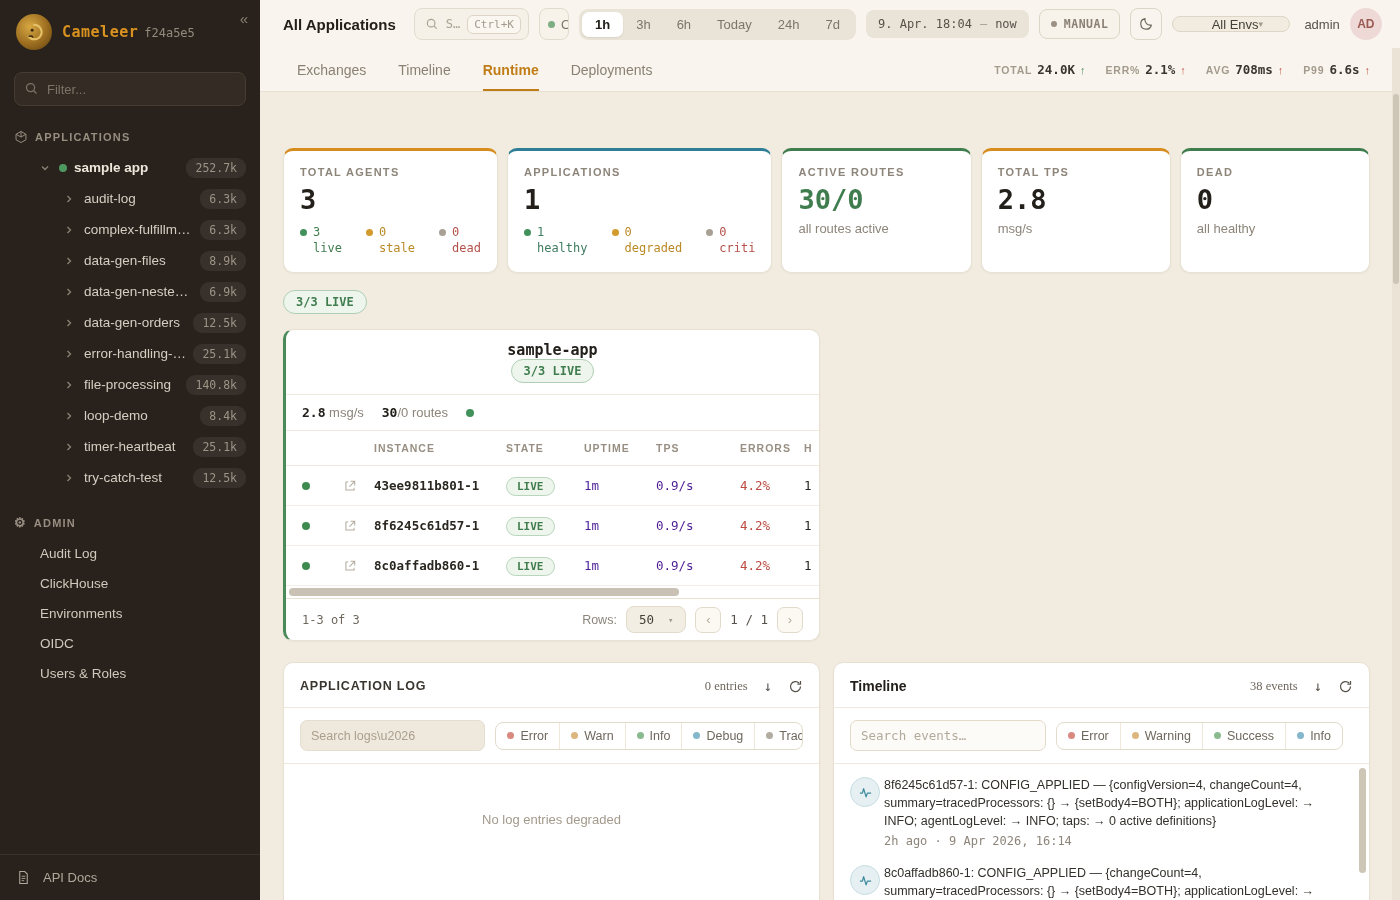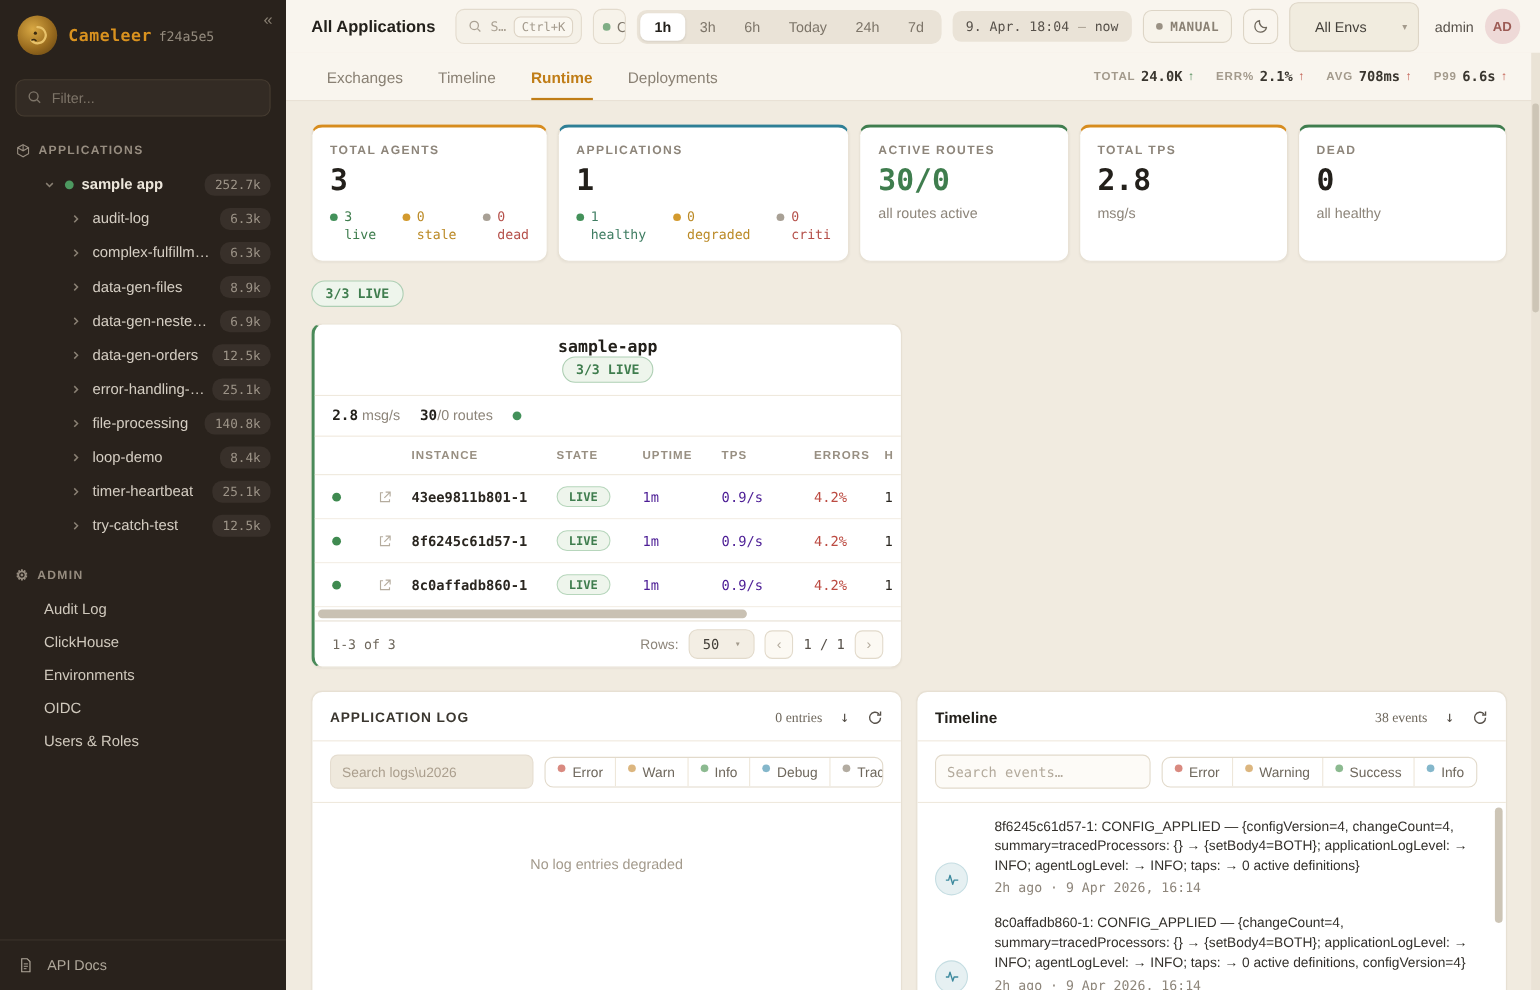--- a/index.html
+++ b/index.html
@@ -43,40 +43,40 @@
   .online-box { display:flex; align-items:center; gap:6px; height:32px; width:30px; overflow:hidden; border:1px solid #e3dbcd; background:#f7f3ea; border-radius:8px; padding-left:8px; color:#7d7569; font-size:13px; cursor:pointer; }
   .online-dot { width:7px; height:7px; border-radius:50%; background:#7fae85; flex-shrink:0; }
   .segment { display:flex; align-items:center; background:#eae3d7; border-radius:9px; padding:3px; }
   .seg-item { padding:5px 13px; font-size:13px; color:#7d7569; border-radius:7px; cursor:pointer; white-space:nowrap; }
   .seg-item.active { background:#ffffff; color:#23201b; font-weight:bold; box-shadow:0 1px 2px rgba(0,0,0,.08); }
   .date-pill { display:flex; align-items:center; gap:8px; background:#eae3d7; border-radius:8px; padding:7px 12px; font-family:"DejaVu Sans Mono",monospace; font-size:12px; color:#57514a; white-space:nowrap; cursor:pointer; }
   .date-sep { color:#a59c8e; }
   .manual-btn { display:flex; align-items:center; gap:7px; border:1px solid #ddd5c6; border-radius:8px; padding:7px 11px; font-family:"DejaVu Sans Mono",monospace; font-size:11.5px; font-weight:bold; letter-spacing:0.5px; color:#8a8174; background:#f7f3ea; cursor:pointer; white-space:nowrap; }
   .manual-dot { width:6px; height:6px; border-radius:50%; background:#9a9184; }
   .icon-btn { width:32px; height:32px; border:1px solid #ddd5c6; border-radius:8px; background:#f9f5ee; display:flex; align-items:center; justify-content:center; cursor:pointer; }
-  .env-select { display:flex; align-items:center; justify-content:space-between; width:118px; height:45px; border:1px solid #ddd5c6; background:#f1ecdf; border-radius:8px; padding:0 10px 0 22px; font-size:13px; color:#44403a; cursor:pointer; }
+  .env-select { display:flex; align-items:center; justify-content:center; width:118px; height:16px; border:1px solid #ddd5c6; background:#f1ecdf; border-radius:8px; padding:0 10px 0 22px; font-size:13px; color:#44403a; cursor:pointer; }
   .caret { font-size:9px; color:#a39a8c; }
   .user-name { font-size:13px; color:#57514a; margin-left:4px; white-space:nowrap; }
   .avatar { width:32px; height:32px; border-radius:50%; background:#eed9d7; color:#9c5a54; font-size:12px; font-weight:bold; display:flex; align-items:center; justify-content:center; cursor:pointer; flex-shrink:0; }
 
   .tabbar { height:44px; background:#f9f5ee; border-bottom:1px solid #e7dfd2; display:flex; align-items:stretch; padding:0 30px 0 37px; flex-shrink:0; }
   .tab { display:flex; align-items:center; margin-right:32px; font-size:14px; color:#8a8174; cursor:pointer; border-bottom:2px solid transparent; padding-top:2px; }
   .tab.active { color:#c07d17; font-weight:bold; border-bottom-color:#c07d17; }
   .tab-stats { margin-left:auto; display:flex; align-items:center; gap:20px; }
   .tstat { display:flex; align-items:center; gap:5px; white-space:nowrap; }
   .tstat-label { font-size:10.5px; font-weight:bold; letter-spacing:0.8px; color:#a39a8c; }
   .tstat-value { font-family:"DejaVu Sans Mono",monospace; font-size:12.5px; font-weight:bold; color:#3a362f; }
   .arrow-up { font-size:11px; font-weight:bold; }
   .arrow-green { color:#4e8a57; } .arrow-red { color:#c05a4d; }
 
   .content { flex:1; overflow:hidden; padding:21px 30px 0 23px; }
 
   
   .cards-row { display:grid; grid-template-columns:repeat(5,1fr); gap:9px; margin-bottom:17px; }
-  .stat-card { background:#fff; border:1px solid #e7e0d3; border-top:3px solid #d78c1e; border-radius:10px; height:125px; padding:15px 16px; box-shadow:0 1px 2px rgba(0,0,0,.04); }
+  .stat-card { background:#fff; border:1px solid #e7e0d3; border-top:3px solid #d78c1e; border-radius:10px; height:125px; padding:15px 16px; box-shadow:0 1px 2px rgba(0,0,0,.04);margin-top:35px; }
   .stat-card.bt-teal { border-top-color:#2e7f96; } .stat-card.bt-green { border-top-color:#3f7d4e; } .stat-card.bt-amber { border-top-color:#d78c1e; }
   .sc-label { font-size:11px; font-weight:bold; letter-spacing:1.3px; color:#8d857a; }
   .sc-value { font-family:"DejaVu Sans Mono",monospace; font-size:27px; font-weight:bold; color:#23201b; margin-top:6px; }
   .sc-value.green { color:#3f7d4e; }
   .sc-caption { font-size:13px; color:#8d857a; margin-top:6px; }
   .sc-substats { display:flex; gap:24px; margin-top:9px; }
   .ss { display:flex; gap:6px; font-family:"DejaVu Sans Mono",monospace; font-size:12px; line-height:1.35; }
   .ss-dot { width:7px; height:7px; border-radius:50%; margin-top:5px; flex-shrink:0; }
   .ss.live .ss-dot { background:#43915a; } .ss.live div { color:#3f7d4e; }
   .ss.stale .ss-dot { background:#d39a2e; } .ss.stale div { color:#bb8a26; }
@@ -121,29 +121,29 @@
   .panel-title { font-size:14px; font-weight:bold; color:#23201b; }
   .panel-head-right { margin-left:auto; display:flex; align-items:center; gap:16px; }
   .entries-txt { font-family:Liberation Serif, serif; font-size:12.5px; color:#6f685d; }
   .dl-icon { font-family:"DejaVu Sans Mono",monospace; font-size:14px; color:#57514a; cursor:pointer; }
   .panel-filter { display:flex; align-items:center; gap:10px; padding:12px 16px; border-bottom:1px solid #efe9dd; }
   .panel-search { width:196px; height:31px; background:#efe9dd; border:1px solid #e5ddd0; border-radius:7px; padding:0 10px; font-size:12.5px; color:#57514a; outline:none; font-family:"Liberation Sans",sans-serif; }
   .panel-search::placeholder { color:#ab9f8e; }
   .panel-search.mono-ph { font-family:"DejaVu Sans Mono",monospace; background:#fdfbf7; border:1px solid #e2dacb; }
   .panel-search.mono-ph::placeholder { color:#b3aa9c; }
   .chip-group { display:flex; border:1px solid #e2dacb; border-radius:8px; background:#fff; overflow:hidden; }
-  .chip { display:flex; align-items:flex-start; gap:6px; padding:6px 11px; font-size:12.5px; color:#6f685d; border-left:1px solid #eee7da; cursor:pointer; white-space:nowrap; }
+  .chip { display:flex; align-items:center; gap:6px; padding:6px 11px; font-size:12.5px; color:#6f685d; border-left:1px solid #eee7da; cursor:pointer; white-space:nowrap; }
   .chip:first-child { border-left:none; }
   .chip-dot { width:7px; height:7px; border-radius:50%; }
   .dot-error { background:#d98a80; } .dot-warn { background:#dcb67f; } .dot-info { background:#8cba90; }
   .dot-debug { background:#84b7cb; } .dot-trace { background:#b3aca1; }
   .empty-msg { text-align:center; color:#a39a8c; font-size:13px; padding-top:48px; }
 
   .events-wrap { position:relative; height:260px; overflow:hidden; }
-  .event-item { display:flex; gap:24px; padding:13px 22px 4px 16px; cursor:pointer;align-items:flex-end; }
+  .event-item { display:flex; gap:4px; padding:13px 22px 4px 16px; cursor:pointer; }
   .event-icon { width:30px; height:30px; border-radius:50%; background:#e6f0f2; border:1px solid #c5dde2; display:flex; align-items:center; justify-content:center; flex-shrink:0; }
   .event-text { font-size:12.5px; color:#33302b; line-height:1.42; }
   .event-time { font-family:"DejaVu Sans Mono",monospace; font-size:12px; color:#8d857a; margin-top:4px; }
   .v-scroll { position:absolute; right:3px; top:4px; width:7px; height:105px; background:#cdc5b6; border-radius:4px; cursor:pointer; }
 
   .page-scrollbar { position:absolute; right:0; top:48px; bottom:0; width:8px; background:#eae3d6; }
   .page-scrollbar .thumb { position:absolute; top:46px; left:1px; width:6px; height:190px; background:#cdc5b6; border-radius:3px; cursor:pointer; }
 </style>
 </head>
 <body>

